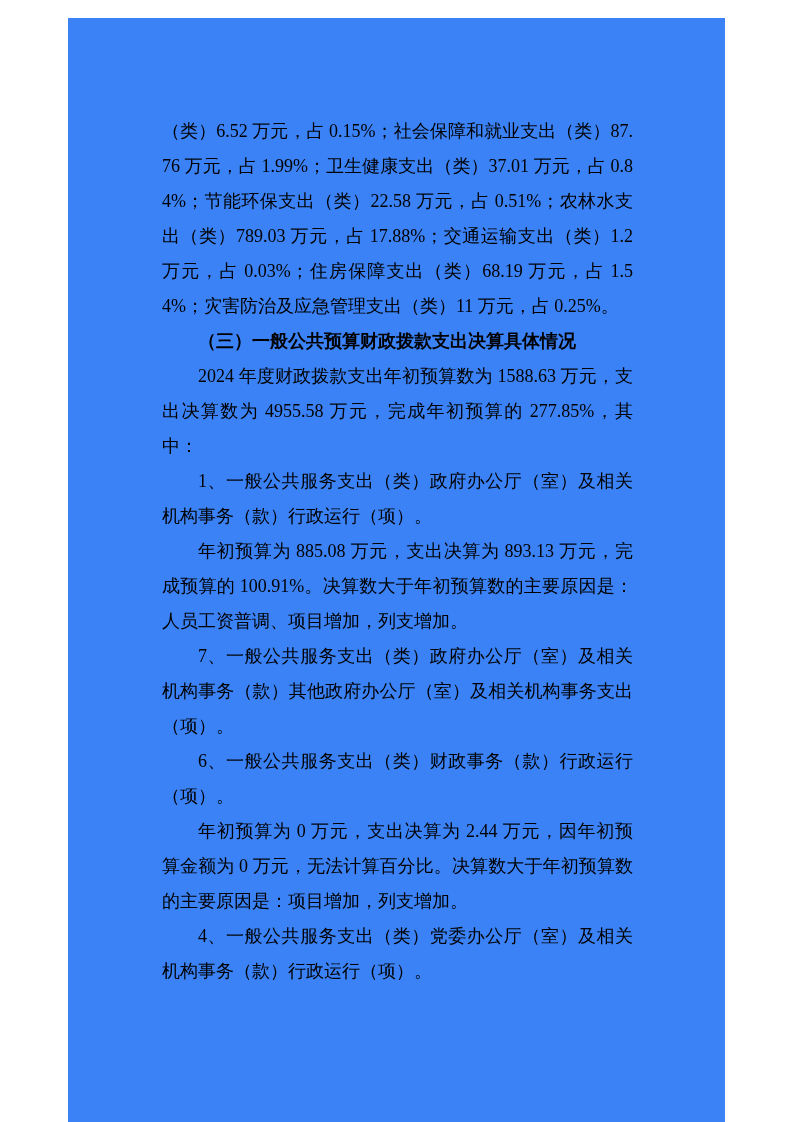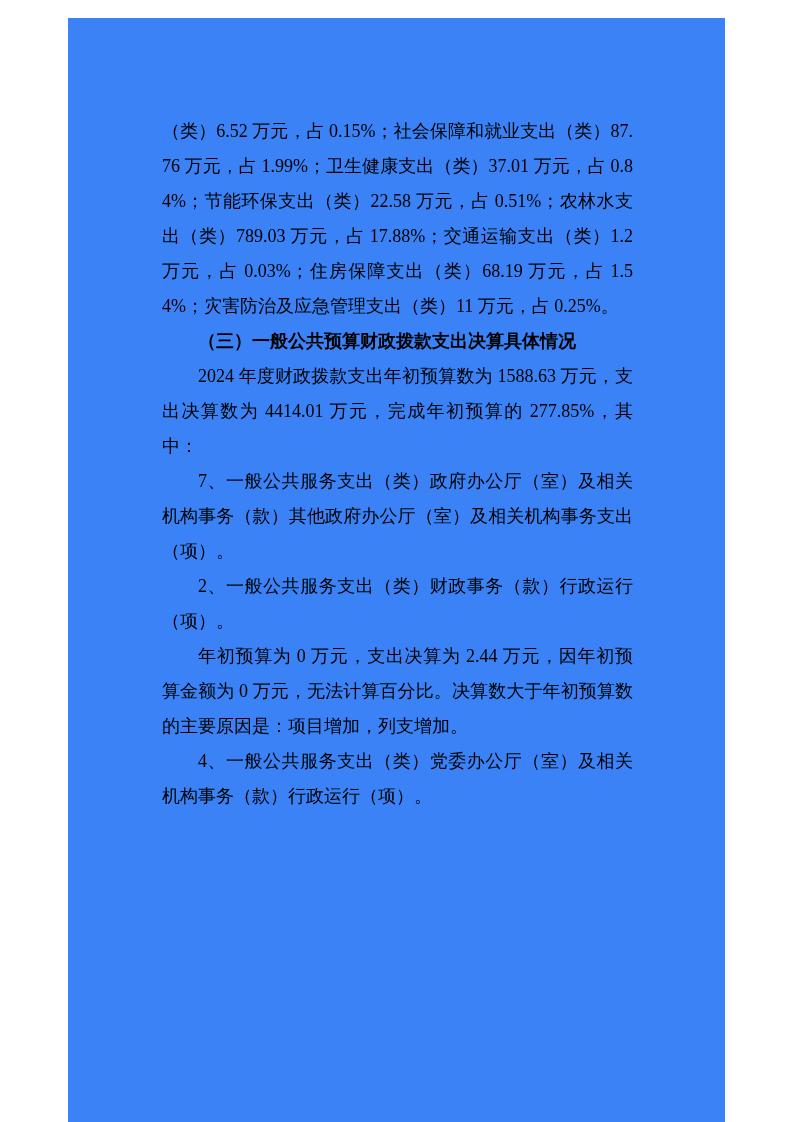--- a/index.html
+++ b/index.html
@@ -38,25 +38,27 @@
   }
 </style>
 </head>
 <body>
 
 <div class="page">
   <p class="para">（类）6.52 万元，占 0.15%；社会保障和就业支出（类）87.76 万元，占 1.99%；卫生健康支出（类）37.01 万元，占 0.84%；节能环保支出（类）22.58 万元，占 0.51%；农林水支出（类）789.03 万元，占 17.88%；交通运输支出（类）1.2 万元，占 0.03%；住房保障支出（类）68.19 万元，占 1.54%；灾害防治及应急管理支出（类）11 万元，占 0.25%。</p>
 
   <p class="para heading">（三）一般公共预算财政拨款支出决算具体情况</p>
 
-  <p class="para indent">2024 年度财政拨款支出年初预算数为 1588.63 万元，支出决算数为 4414.01 万元，完成年初预算的 277.85%，其中：</p>
+  <p class="para indent">2024 年度财政拨款支出年初预算数为 1588.63 万元，支出决算数为 4955.58 万元，完成年初预算的 277.85%，其中：</p>
 
+  <p class="para indent">1、一般公共服务支出（类）政府办公厅（室）及相关机构事务（款）行政运行（项）。</p>
 
+  <p class="para indent">年初预算为 885.08 万元，支出决算为 893.13 万元，完成预算的 100.91%。决算数大于年初预算数的主要原因是：人员工资普调、项目增加，列支增加。</p>
 
   <p class="para indent">7、一般公共服务支出（类）政府办公厅（室）及相关机构事务（款）其他政府办公厅（室）及相关机构事务支出（项）。</p>
 
 
-  <p class="para indent">2、一般公共服务支出（类）财政事务（款）行政运行（项）。</p>
+  <p class="para indent">6、一般公共服务支出（类）财政事务（款）行政运行（项）。</p>
 
   <p class="para indent">年初预算为 0 万元，支出决算为 2.44 万元，因年初预算金额为 0 万元，无法计算百分比。决算数大于年初预算数的主要原因是：项目增加，列支增加。</p>
 
   <p class="para indent">4、一般公共服务支出（类）党委办公厅（室）及相关机构事务（款）行政运行（项）。</p>
 </div>
 
 </body></html>

